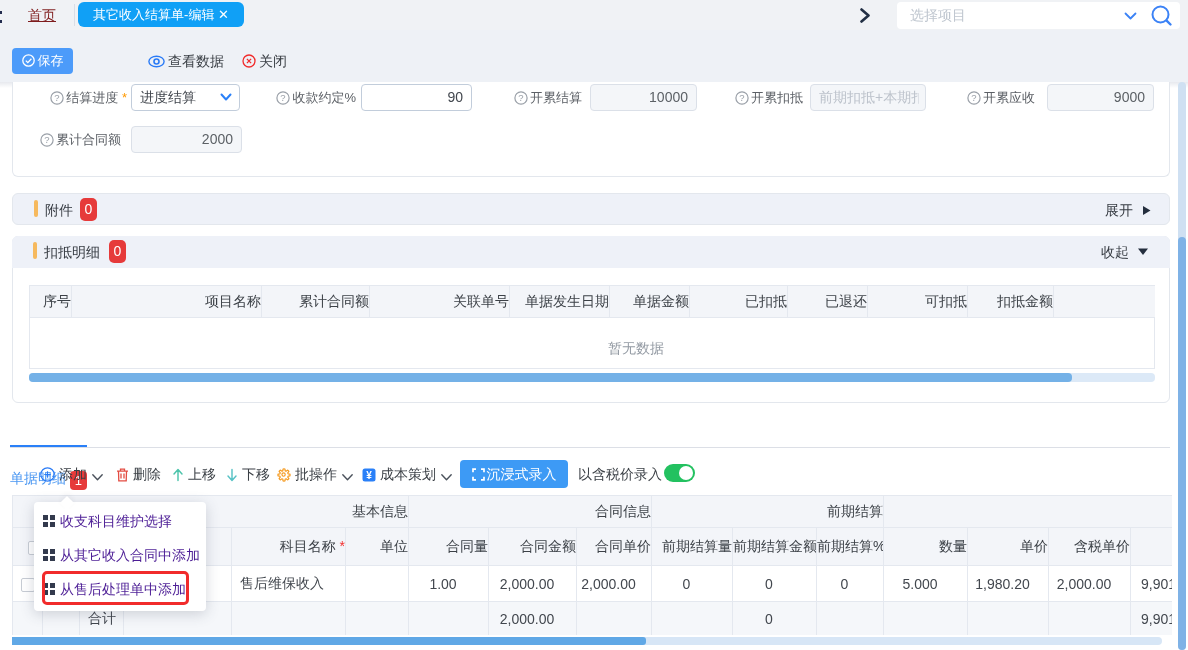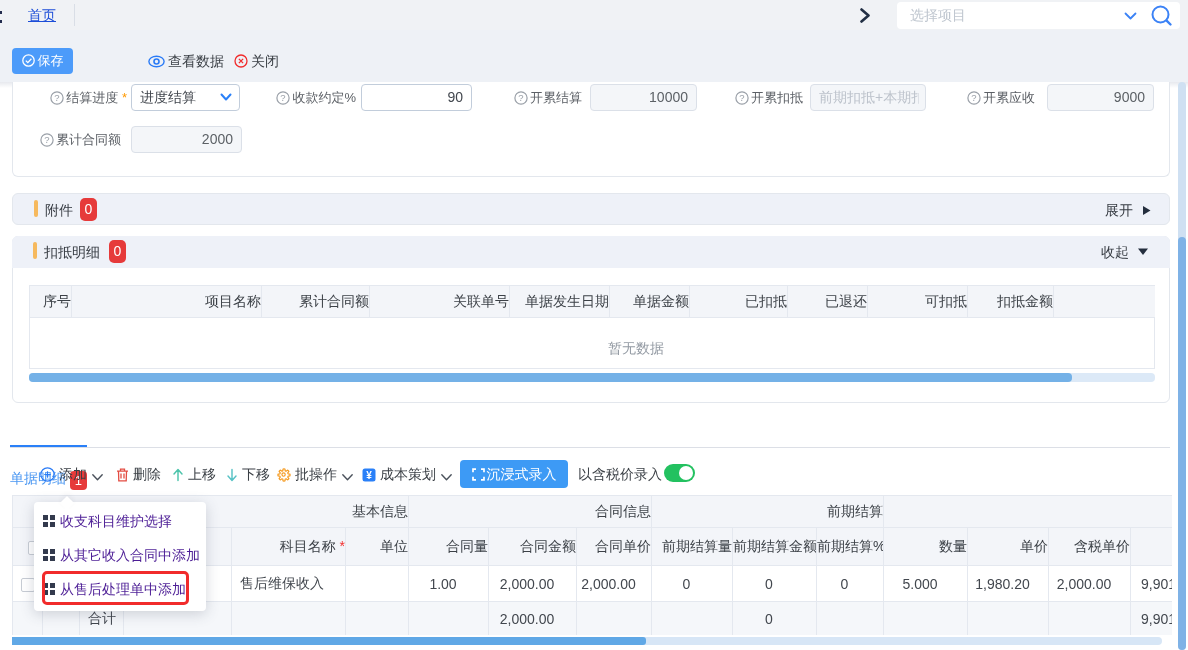--- a/index.html
+++ b/index.html
@@ -3,21 +3,21 @@
 <meta charset="utf-8">
 <style>
 * { margin:0; padding:0; box-sizing:border-box; }
 html,body { width:1188px; height:650px; overflow:hidden; }
 body { font-family:"Liberation Sans", sans-serif; font-size:14px; color:#333; }
 #page { position:relative; width:1188px; height:650px; background:#fff; overflow:hidden; }
 .abs { position:absolute; }
 
 
 #tabbar { left:0; top:0; width:1188px; height:30px; background:#f0f2f5; }
-#home { left:28px; top:0; height:30px; line-height:30px; color:#1d4ed8;text-decoration:underline; }
+#home { left:28px; top:0; height:30px; line-height:30px; color:#7f1d1d;text-decoration:underline; }
 #tabdivider { left:74px; top:4px; width:1px; height:22px; background:#d9dee6; }
 #activetab { left:78px; top:2px; width:166px; height:25px; background:#10a0f6; border-radius:6px; color:#fff; font-size:13px; line-height:25px; text-align:center; }
 #searchbox { left:897px; top:2px; width:283px; height:27px; background:#fff; border-radius:4px; line-height:27px; }
 #searchbox .ph { position:absolute; left:13px; top:0; color:#bfc6cf; }
 #searchbox .chv { position:absolute; left:226px; top:0px; }
 
 
 #toolbar { left:0; top:30px; width:1188px; height:52px; background:#eef1f6; }
 #savebtn { left:12px; top:48px; width:61px; height:26px; background:#4c9bfa; border-radius:4px; color:#fff; font-size:13px; line-height:26px; text-align:center; }
 .tbitem { top:48px; height:26px; line-height:26px; color:#3a3f45; }
@@ -85,20 +85,21 @@
 </style>
 </head>
 <body>
 <div id="page">
 
   <div id="tabbar" class="abs"></div>
   <div class="abs" style="left:0px;top:11px;width:2px;height:3px;background:#232c4e;"></div>
   <div class="abs" style="left:0px;top:20px;width:2px;height:3px;background:#232c4e;"></div>
   <div id="home" class="abs">首页</div>
   <div id="tabdivider" class="abs"></div>
+  <div id="activetab" class="abs">其它收入结算单-编辑 ✕</div>
   <svg class="abs" style="left:859px;top:8px;" width="12" height="15" viewBox="0 0 12 15">
       <path d="M2.5 1.5 L9.5 7.5 L2.5 13.5" stroke="#222f44" stroke-width="2.6" fill="none" stroke-linecap="round" stroke-linejoin="round"></path>
     </svg>
   <div id="searchbox" class="abs">
     <span class="ph">选择项目</span>
     <svg class="chv" width="15" height="27" viewBox="0 0 15 27">
         <path d="M2.5 11.5 L7.5 16.5 L12.5 11.5" stroke="#3b82f6" stroke-width="1.8" fill="none" stroke-linecap="round" stroke-linejoin="round"></path>
       </svg>
     <svg style="position:absolute;left:253px;top:2px" width="24" height="24" viewBox="0 0 24 24">
         <circle cx="10.5" cy="10.5" r="8" stroke="#3b82f6" stroke-width="2" fill="none"></circle>
@@ -114,21 +115,21 @@
   <div class="tbitem abs" style="left:80px;margin-top:48px;">
     <svg width="12" height="13" viewBox="0 0 12 13">
         <path d="M2.6 3.4 A4.6 4.6 0 1 0 6 1.4" stroke="#f0622a" stroke-width="1.5" fill="none" stroke-linecap="round"></path>
         <path d="M6.3 0 L3.2 0.9 L5.2 3.8" fill="#f0622a"></path>
       </svg>取消</div>
   <div class="tbitem abs" style="left:148px;">
     <svg width="17" height="13" viewBox="0 0 17 13">
         <ellipse cx="8.5" cy="6.5" rx="7.6" ry="5.3" stroke="#2a7bf6" stroke-width="1.4" fill="none"></ellipse>
         <circle cx="8.5" cy="6.5" r="2.5" stroke="#2a7bf6" stroke-width="1.6" fill="none"></circle>
       </svg>查看数据</div>
-  <div class="tbitem abs" style="left:234px;text-align:center;">
+  <div class="tbitem abs" style="left:242px;text-align:center;">
     <svg width="14" height="14" viewBox="0 0 14 14">
         <circle cx="7" cy="7" r="6" stroke="#f12b2b" stroke-width="1.3" fill="none"></circle>
         <path d="M4.9 4.9 L9.1 9.1 M9.1 4.9 L4.9 9.1" stroke="#f12b2b" stroke-width="1.3"></path>
       </svg>关闭</div>
 
   <div class="abs" style="left:0;top:82px;width:1188px;height:6px;background:linear-gradient(#e7e9ee,rgba(255,255,255,0));"></div>
 
   <div id="formcard" class="abs"></div>
 
   <div class="flabel abs" style="left:0px;width:127px;top:84px;"><svg class="q" width="14" height="14" viewBox="0 0 14 14">

